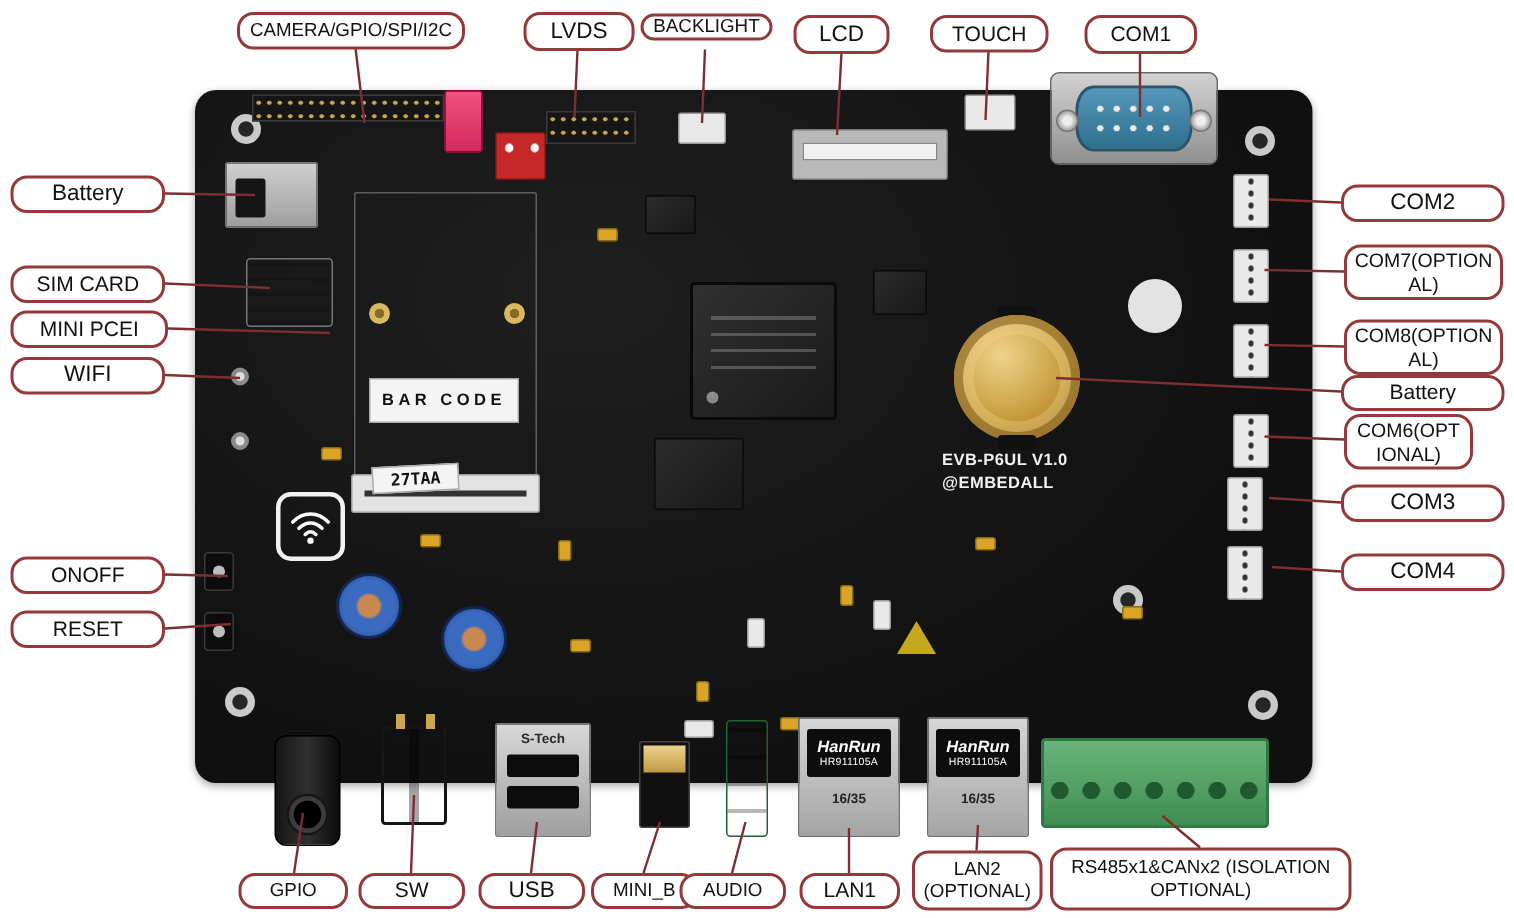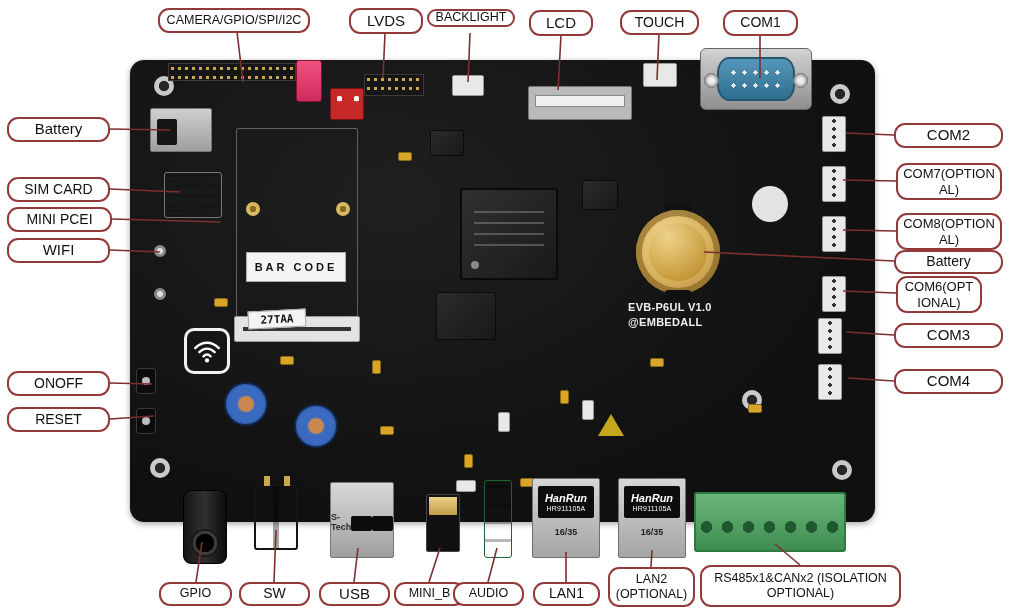--- a/index.html
+++ b/index.html
@@ -78,21 +78,21 @@
         display:flex;align-items:center;justify-content:center;}
   .sbtn-dot{width:8px;height:8px;border-radius:50%;background:#bdbdbd;}
   .pwr{background:linear-gradient(90deg,#161616,#303030 50%,#0c0c0c);border-radius:8px;border:1px solid #000;
        display:flex;align-items:flex-end;justify-content:center;}
   .pwr-hole{width:28px;height:28px;margin-bottom:6px;border-radius:50%;
             background:radial-gradient(circle,#000 45%,#3c3c3c 48% 60%,#161616 64%);}
   .sw{background:linear-gradient(#e04b63,#b52744);border:2px solid #151515;border-radius:3px;
       background-image:linear-gradient(90deg, transparent 0 42%, rgba(0,0,0,.35) 42% 58%, transparent 58%);}
   .sw-pin{position:absolute;width:6px;height:10px;background:#caa84f;top:-10px;}
   .usb{background:linear-gradient(#d8d8d8,#9f9f9f);border:1px solid #777;border-radius:2px;
-       display:flex;flex-direction:row;align-items:center;}
+       display:flex;flex-direction:column;align-items:center;}
   .usb-brand{font-size:9px;color:#2b2b2b;margin-top:4px;font-weight:700;}
   .usb-slot{width:48px;height:15px;background:#0c0c0c;border-radius:2px;margin-top:6px;}
   .minib{background:#101010;border:1px solid #444;border-radius:2px;}
   .minib-gold{height:18px;margin:2px;background:linear-gradient(#ecd28a,#c09a44);}
   .audio{background:linear-gradient(90deg,#2e8b44,#49b663);border:1px solid #1f6330;border-radius:3px;
          background-image:repeating-linear-gradient(0deg, transparent 0 15px, rgba(0,0,0,.28) 15px 18px);}
   .lan{width:68px;height:80px;background:linear-gradient(#d6d6d6,#a5a5a5);border:1px solid #6f6f6f;border-radius:2px;
        display:flex;flex-direction:column;align-items:center;}
   .lan-sticker{margin-top:7px;width:56px;height:32px;background:#0d0d0d;color:#fff;border-radius:2px;
                display:flex;flex-direction:column;align-items:center;justify-content:center;}

